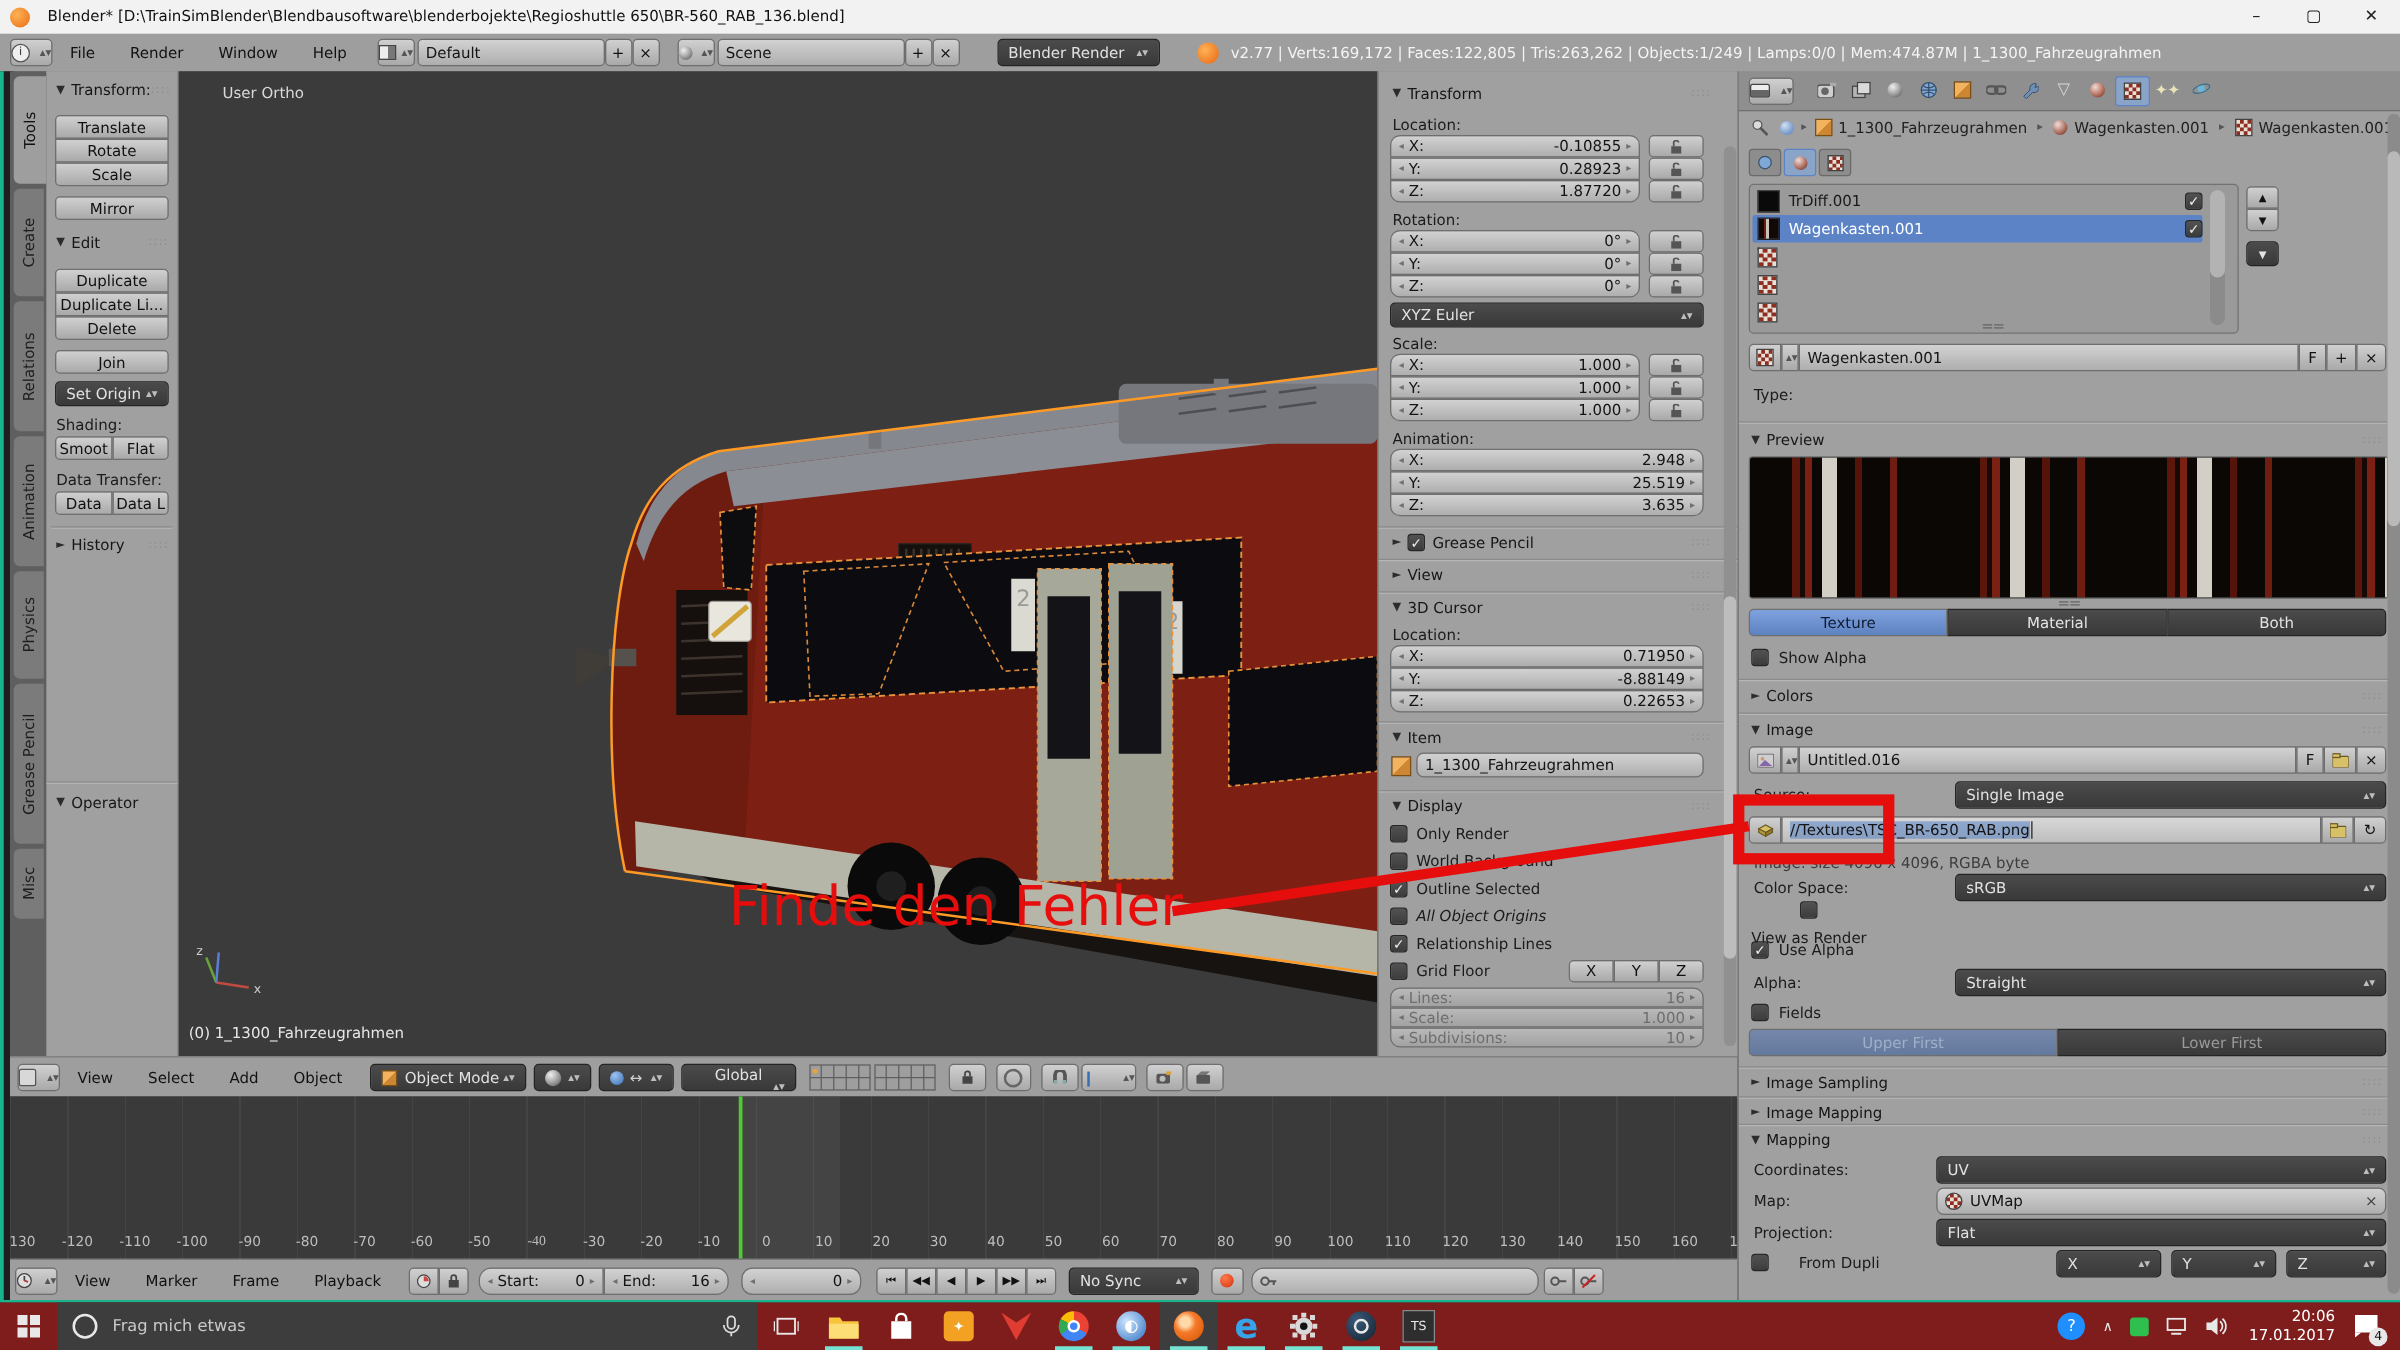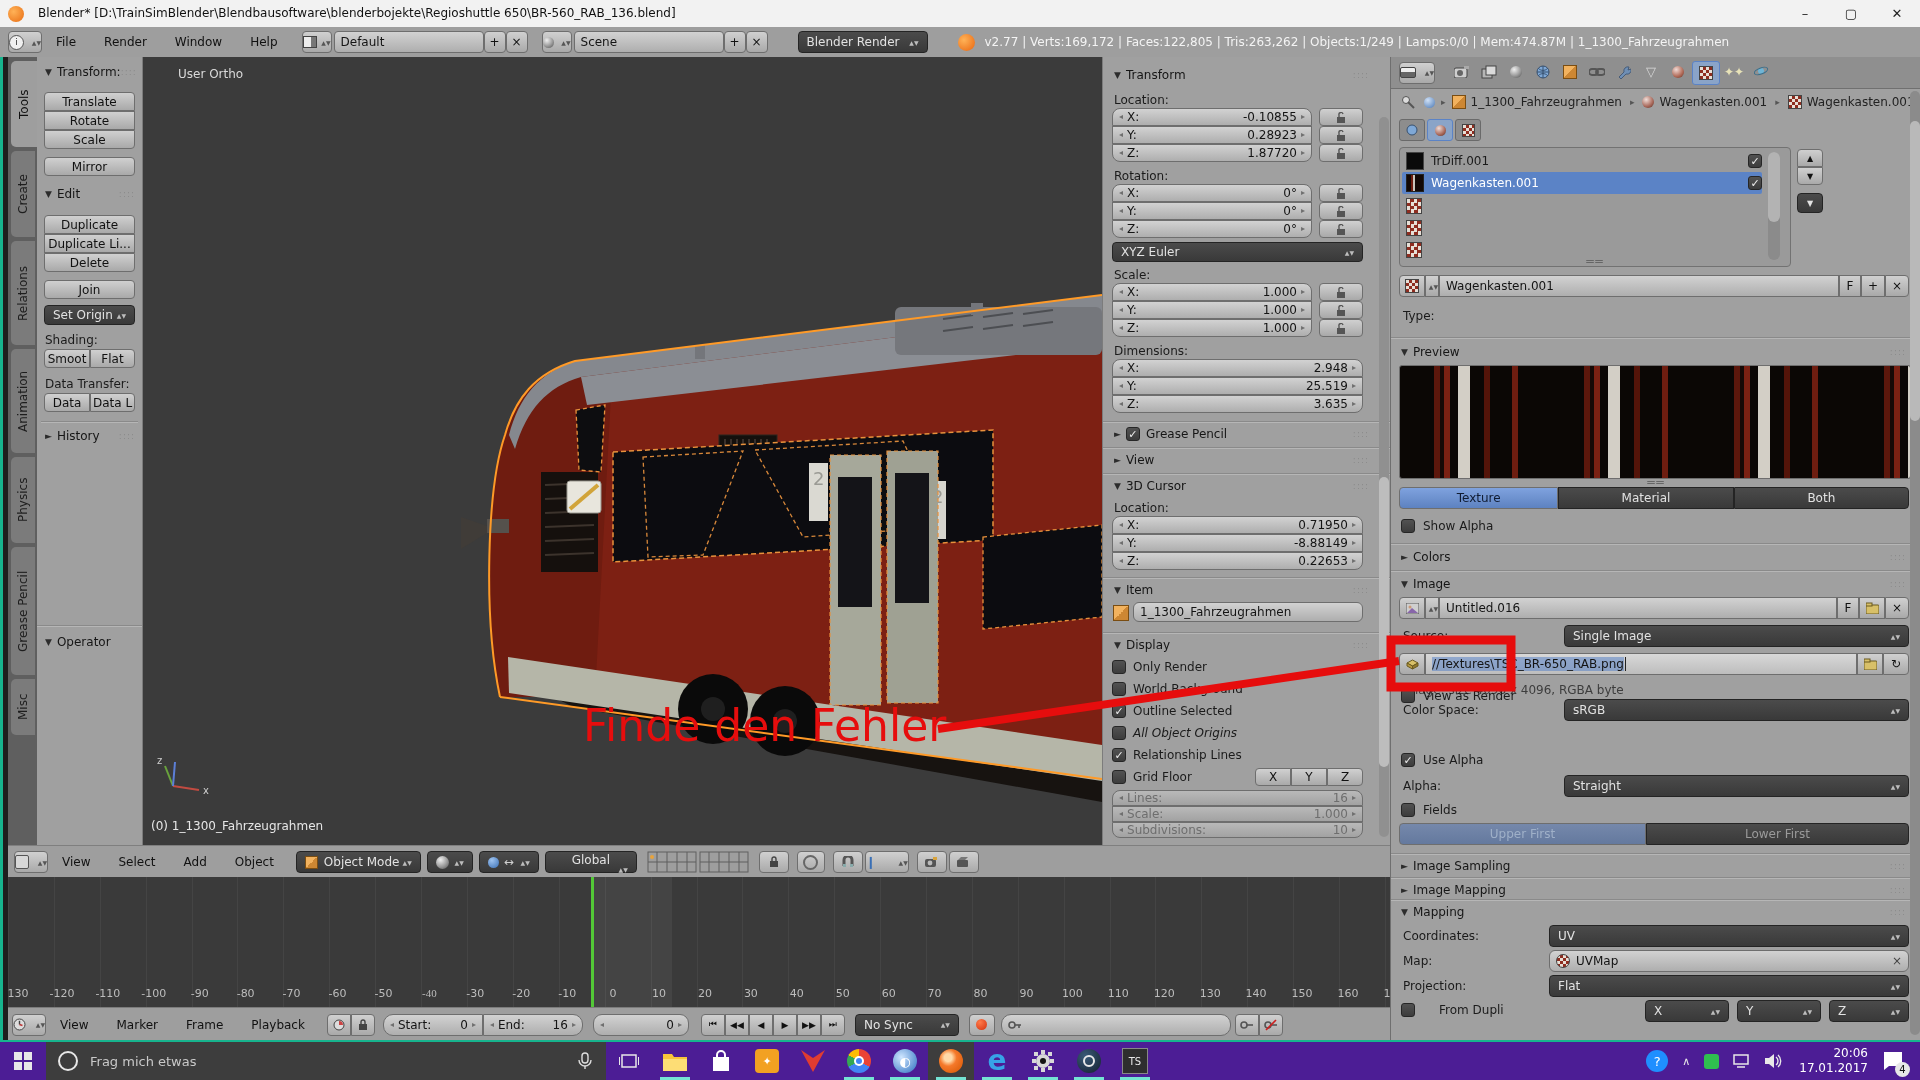--- a/index.html
+++ b/index.html
@@ -355,21 +355,21 @@
           <rect x="1" y="5" width="8" height="6" fill="#555"></rect>
           <path d="M3,5 V3 a2,2 0 0 1 4,-1" fill="none" stroke="#555" stroke-width="1.4"></path>
         </svg>
       </div>
     <div class="btn" style="position:absolute;left:216px;top:262px;width:44px;height:18px;">
         <svg width="10" height="11">
           <rect x="1" y="5" width="8" height="6" fill="#555"></rect>
           <path d="M3,5 V3 a2,2 0 0 1 4,-1" fill="none" stroke="#555" stroke-width="1.4"></path>
         </svg>
       </div>
-    <div style="position:absolute;left:11px;top:287px;">Dimensions:</div>
+    <div style="position:absolute;left:11px;top:287px;">Animation:</div>
     <div class="pill" style="position:absolute;left:9px;top:302px;width:251px;height:18px;border-radius:8px 8px 0 0;">
         <span class="tri">◂</span>
         <span class="lbl">X:</span>
         <span class="val">2.948</span>
         <span class="tri">▸</span>
       </div>
     <div class="pill" style="position:absolute;left:9px;top:320px;width:251px;height:18px;border-radius:0;">
         <span class="tri">◂</span>
         <span class="lbl">Y:</span>
         <span class="val">25.519</span>
@@ -914,21 +914,21 @@
           </svg>
         </div>
       <div class="btn" style="width:26px;height:22px;border-radius:0 4px 4px 0;">↻</div>
     </div>
     <span style="position:absolute;left:12px;top:626px;color:#3d3d3d;">Image: size 4096 x 4096, RGBA byte</span>
     <span style="position:absolute;left:12px;top:646px;">Color Space:</span>
     <div class="ddark" style="position:absolute;left:173px;top:642px;width:345px;height:22px;">
         <span>sRGB</span>
         <span class="ud">▲▼</span>
       </div>
-    <div style="position:absolute;left:10px;top:632px;display:flex;align-items:center;gap:8px;">
+    <div style="position:absolute;left:10px;top:664px;display:flex;align-items:center;gap:8px;flex-direction:column;">
         <span class="chk"></span>
         <span>View as Render</span>
       </div>
     <div style="position:absolute;left:10px;top:696px;display:flex;align-items:center;gap:8px;">
         <span class="chk">✓</span>
         <span>Use Alpha</span>
       </div>
     <span style="position:absolute;left:12px;top:722px;">Alpha:</span>
     <div class="ddark" style="position:absolute;left:173px;top:718px;width:345px;height:22px;">
         <span>Straight</span>
@@ -995,21 +995,21 @@
         <span class="ud">▲▼</span>
       </div>
 
     <div style="position:absolute;right:1px;top:34px;width:10px;height:944px;background:#8b8b8b;border-radius:5px;">
       <div style="position:absolute;left:0;top:30px;width:10px;height:300px;background:#b9b9b9;border-radius:5px;"></div>
     </div>
   </div>
 
   <div class="abs" style="left:0;top:1040px;width:1920px;height:2px;background:#17b48e;"></div>
 
-  <div class="abs" style="left:0;top:1042px;width:1920px;height:38px;background:#4c1d95;display:flex;align-items:center;">
+  <div class="abs" style="left:0;top:1042px;width:1920px;height:38px;background:#7f1d1d;display:flex;align-items:center;">
     <div class="tasktile">
       <div style="display:grid;grid-template-columns:8px 8px;grid-gap:2px;">
           <span style="width:8px;height:8px;background:#e8e8e8;"></span>
           <span style="width:8px;height:8px;background:#e8e8e8;"></span>
           <span style="width:8px;height:8px;background:#e8e8e8;"></span>
           <span style="width:8px;height:8px;background:#e8e8e8;"></span>
         </div>
     </div>
     <div style="width:560px;height:38px;background:#3d3d3d;display:flex;align-items:center;">
       <span style="width:16px;height:16px;border:2px solid #e8e8e8;border-radius:50%;margin-left:12px;"></span>

